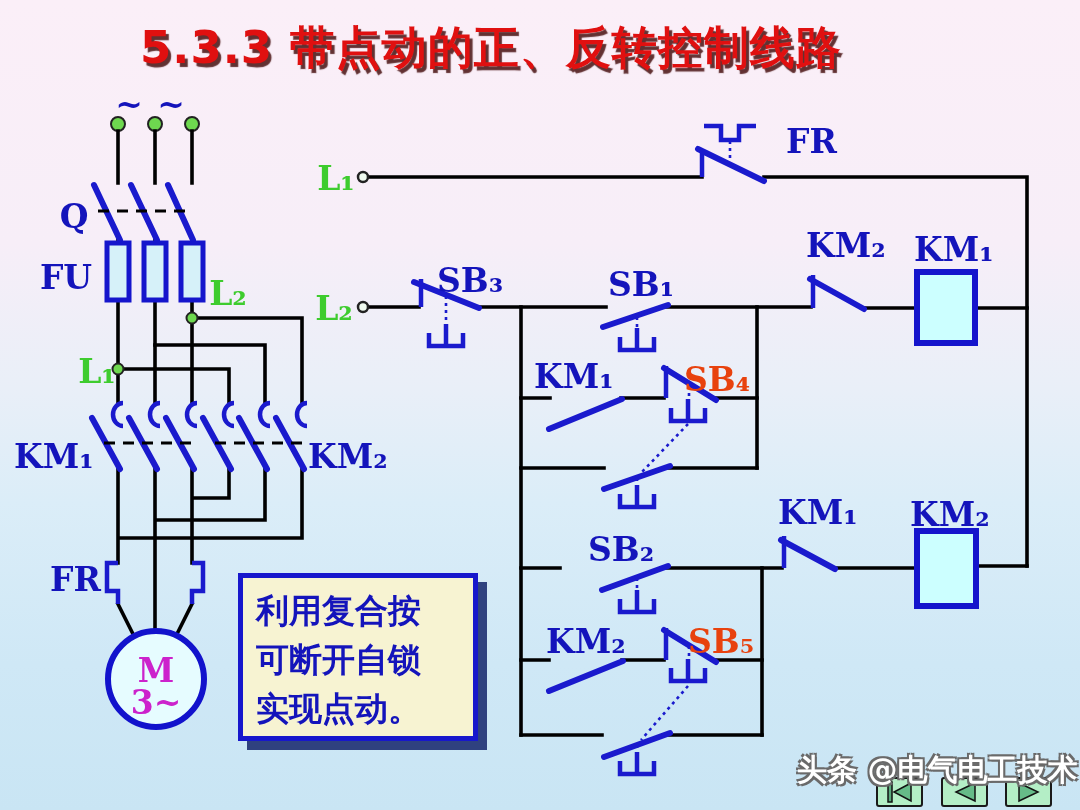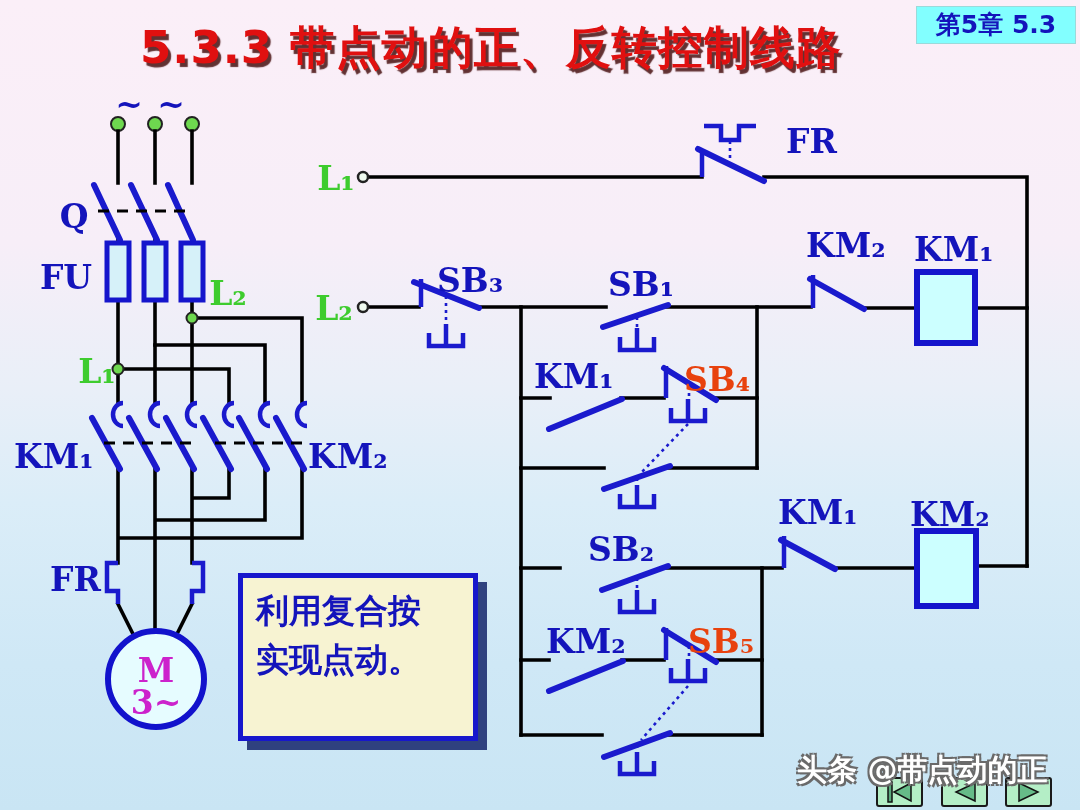--- a/index.html
+++ b/index.html
@@ -39,21 +39,20 @@
     background:#b4eec6;border:2px solid #1a1a1a;border-radius:3px;
     display:flex;align-items:center;justify-content:center;cursor:pointer;padding:0}
   .nav svg{position:static}
 </style>
 </head>
 <body>
 
 <div class="page">
 
   <div class="title">5.3.3  带点动的正、反转控制线路</div>
-  <div class="chapter">第5章 5.3</div>
 
   <svg width="1080" height="810" viewBox="0 0 1080 810">
 
     <g>
 
       <text class="lbl" x="129" y="116" text-anchor="middle" font-size="38" fill="#1a1acd">~</text>
       <text class="lbl" x="171" y="116" text-anchor="middle" font-size="38" fill="#1a1acd">~</text>
       <circle class="term" cx="118" cy="124" r="7"></circle>
       <circle class="term" cx="155" cy="124" r="7"></circle>
       <circle class="term" cx="192" cy="124" r="7"></circle>
@@ -192,35 +191,36 @@
       <text class="lbl" x="588" y="561">SB₂</text>
       <text class="lbl" x="778" y="524">KM₁</text>
       <text class="lbl" x="910" y="526">KM₂</text>
       <text class="lbl" x="546" y="653">KM₂</text>
       <text class="lbl lblr" x="688" y="653">SB₅</text>
     </g>
   </svg>
 
   <div class="note">
     <div><span>利用复合按</span></div>
+    <div><span>可断开自锁</span></div>
     <div><span>实现点动。</span></div>
   </div>
 
   <button class="nav" style="left:876px" title="">
     <svg width="34" height="22" viewBox="0 0 34 22">
       <rect x="5" y="1" width="4" height="20" fill="#5aa87c" stroke="#111" stroke-width="1.5"></rect>
       <path d="M28,2 L11,11 L28,20 Z" fill="#66bb88" stroke="#111" stroke-width="1.5"></path>
     </svg>
   </button>
   <button class="nav" style="left:941px" title="">
     <svg width="34" height="22" viewBox="0 0 34 22">
       <path d="M27,2 L8,11 L27,20 Z" fill="#66bb88" stroke="#111" stroke-width="1.5"></path>
     </svg>
   </button>
   <button class="nav" style="left:1005px" title="">
     <svg width="34" height="22" viewBox="0 0 34 22">
       <path d="M7,2 L26,11 L7,20 Z" fill="#66bb88" stroke="#111" stroke-width="1.5"></path>
     </svg>
   </button>
 
-  <div class="wm">头条 @带点动的正</div>
+  <div class="wm">头条 @电气电工技术</div>
 
 </div>
 
 </body></html>

